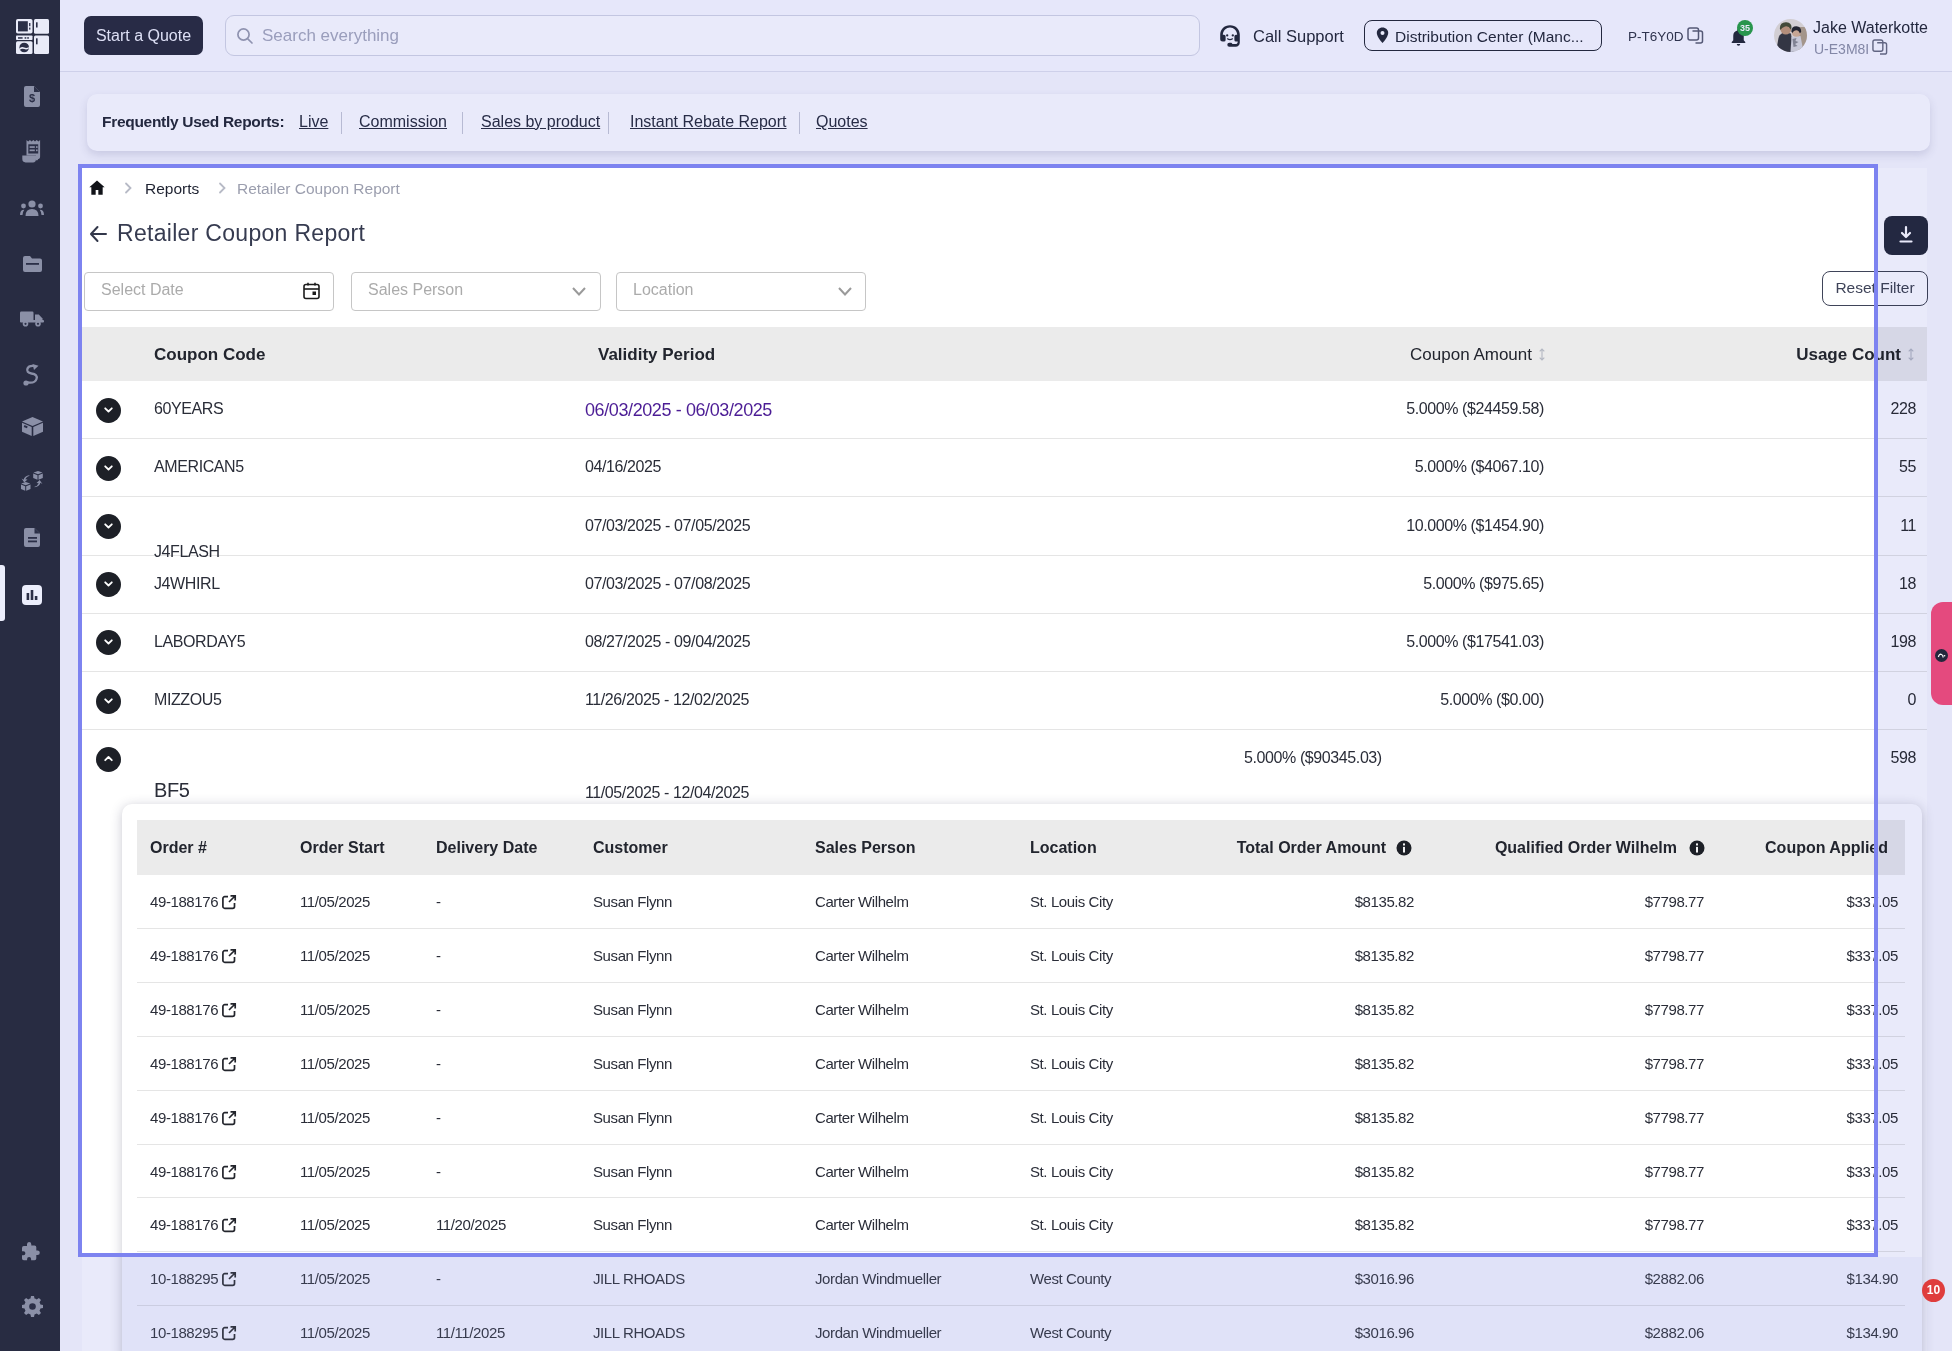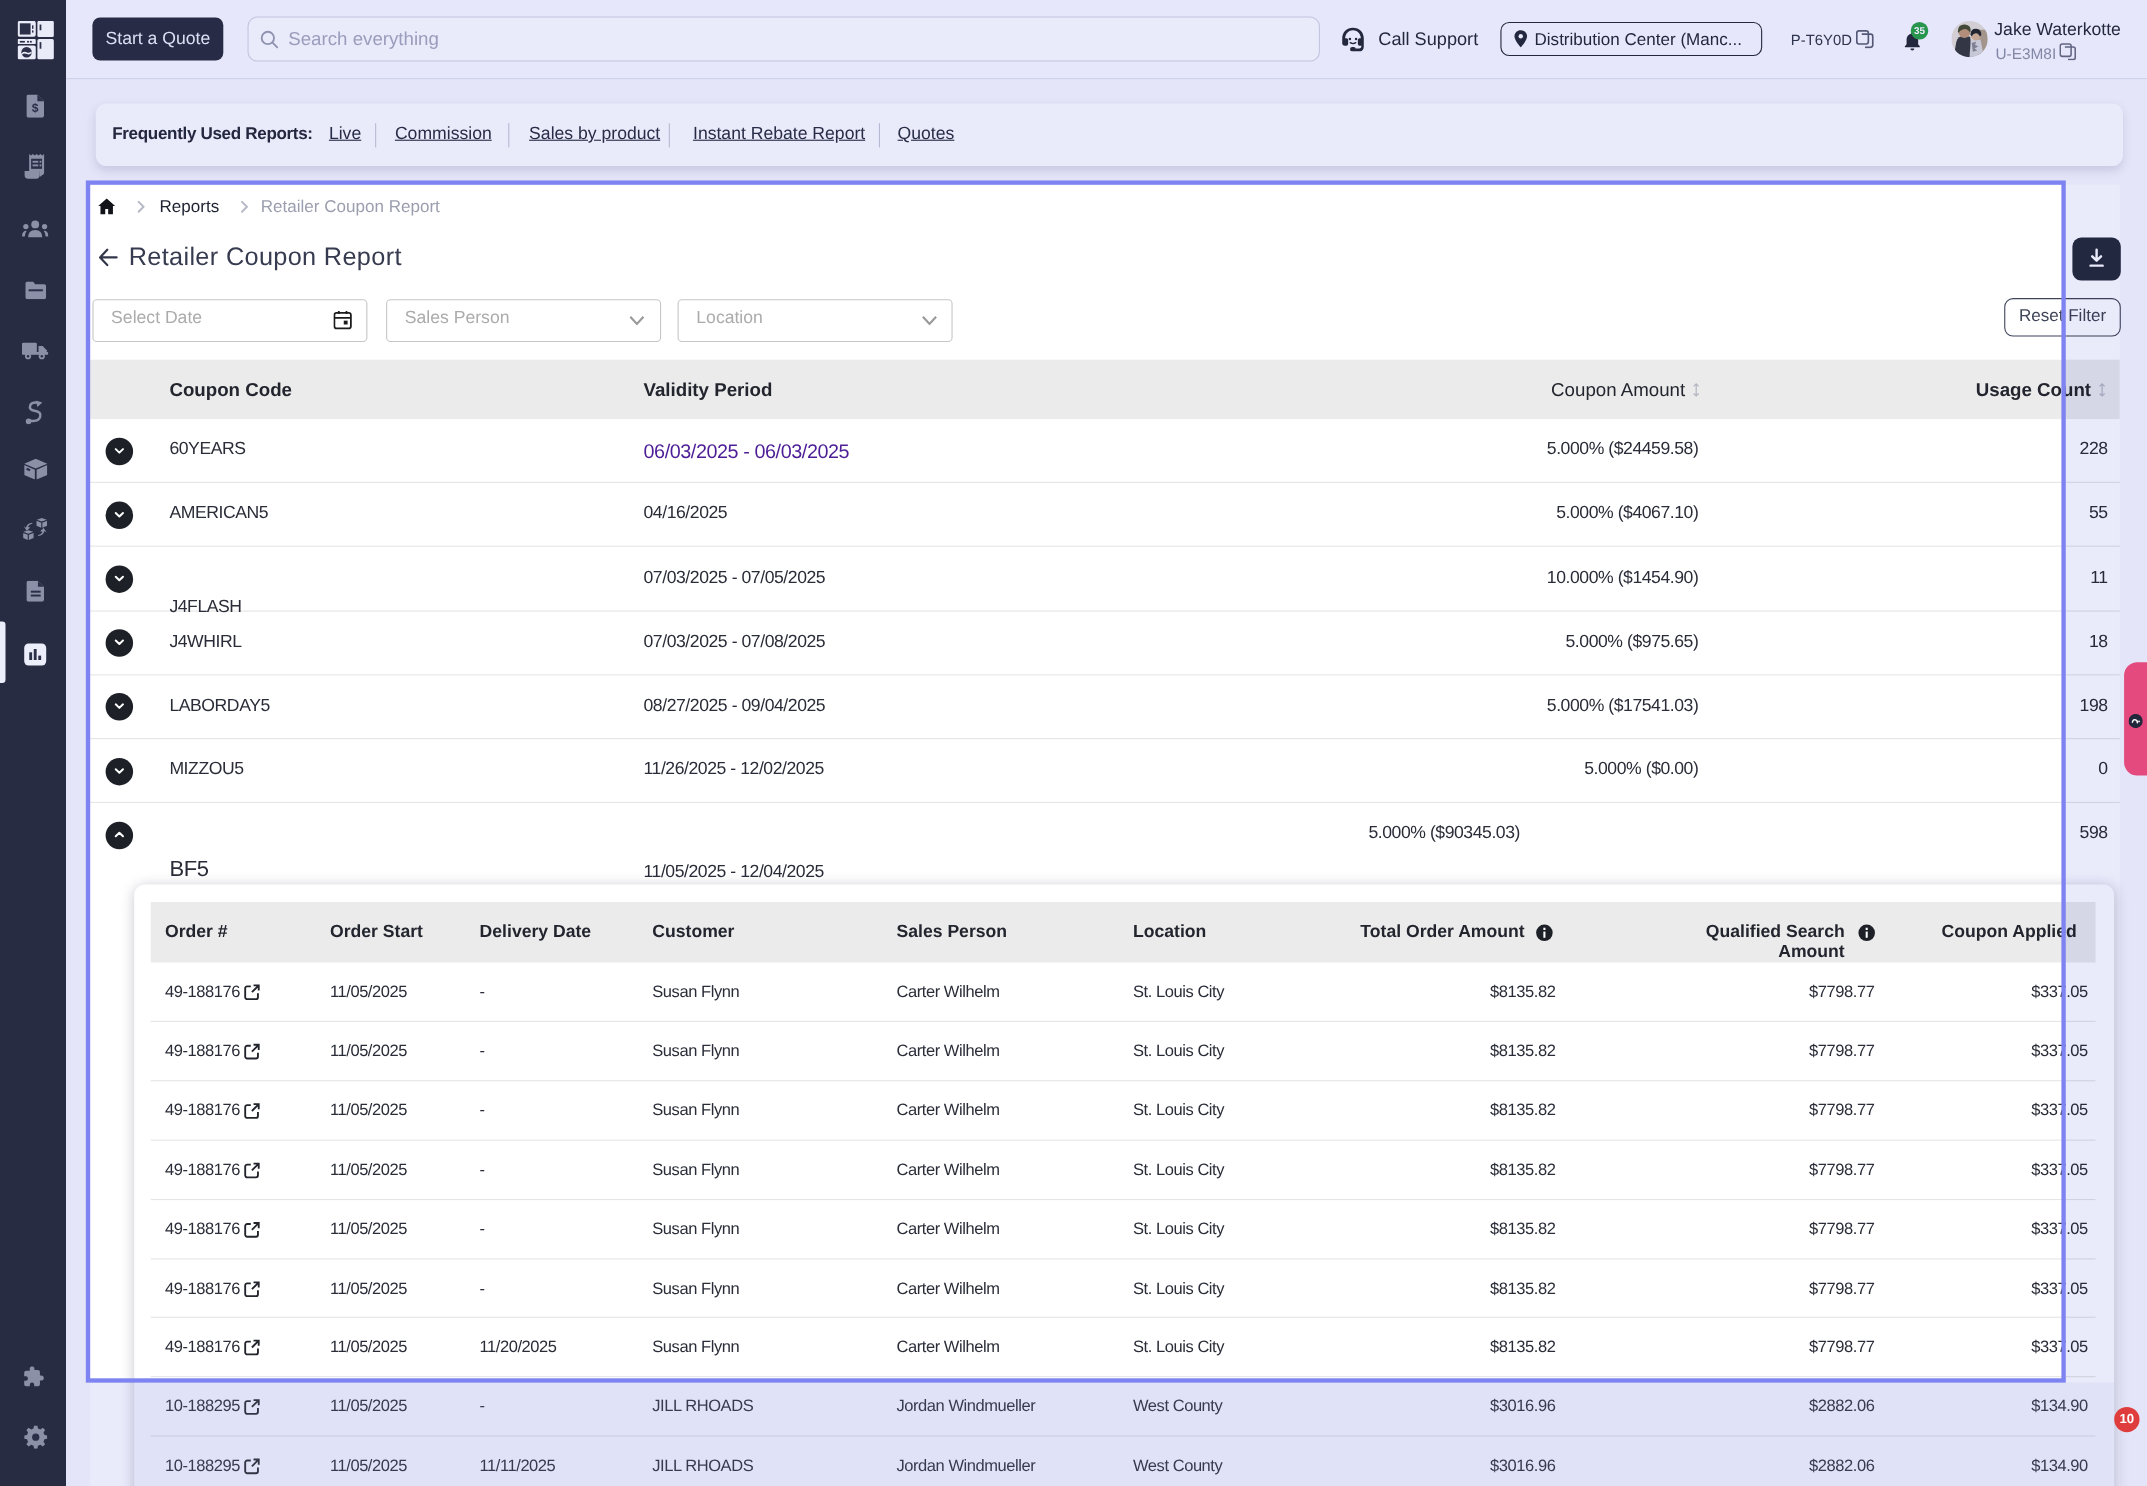--- a/index.html
+++ b/index.html
@@ -129,21 +129,21 @@
 <div class="abs" style="left:616px;top:272px;width:250px;height:39px;border:1px solid #c6c6c6;border-radius:4px;"></div>
 <div class="abs" style="left:633px;top:281px;font-size:16px;color:#ababab;">Location</div>
 <svg class="abs" style="left:838px;top:287px;" width="14" height="9" viewBox="0 0 14 9">
     <path d="M1 1 L7 7.5 L13 1" fill="none" stroke="#9a9a9a" stroke-width="2"></path>
   </svg>
 
 <div class="abs" style="left:1822px;top:271px;width:106px;height:35px;border:1.6px solid #3f4459;border-radius:8px;background:#fff;font-size:15.5px;color:#3f4459;text-align:center;line-height:32px;">Reset Filter</div>
 
 <div class="abs" style="left:82px;top:327px;width:1845px;height:54px;background:#ebebeb;"></div>
 <div class="abs" style="left:154px;top:345px;font-size:17px;font-weight:bold;color:#22252e;">Coupon Code</div>
-<div class="abs" style="left:585px;top:345px;font-size:17px;font-weight:bold;color:#22252e;">Validity Period</div>
+<div class="abs" style="left:598px;top:345px;font-size:17px;font-weight:bold;color:#22252e;">Validity Period</div>
 <div class="abs" style="left:1332px;top:345px;width:200px;text-align:right;font-size:17px;font-weight:normal;color:#22252e;">Coupon Amount</div>
 <svg class="abs" style="left:1538px;top:348px;" width="8" height="13" viewBox="0 0 8 13">
     <path d="M4 1 L4 12 M1.7 3.3 L4 1 L6.3 3.3 M1.7 9.7 L4 12 L6.3 9.7" fill="none" stroke="#b3b7c2" stroke-width="1.1"></path>
   </svg>
 <div class="abs" style="left:1716px;top:345px;width:185px;text-align:right;font-size:17px;font-weight:bold;color:#22252e;">Usage Count</div>
 <svg class="abs" style="left:1907px;top:348px;" width="8" height="13" viewBox="0 0 8 13">
     <path d="M4 1 L4 12 M1.7 3.3 L4 1 L6.3 3.3 M1.7 9.7 L4 12 L6.3 9.7" fill="none" stroke="#b3b7c2" stroke-width="1.1"></path>
   </svg>
 
 <div id="mainrows">
@@ -218,21 +218,21 @@
 <div class="abs" style="left:436px;top:839px;font-size:16px;font-weight:bold;color:#22252e;">Delivery Date</div>
 <div class="abs" style="left:593px;top:839px;font-size:16px;font-weight:bold;color:#22252e;">Customer</div>
 <div class="abs" style="left:815px;top:839px;font-size:16px;font-weight:bold;color:#22252e;">Sales Person</div>
 <div class="abs" style="left:1030px;top:839px;font-size:16px;font-weight:bold;color:#22252e;">Location</div>
 <div class="abs" style="left:1200px;top:839px;width:186px;text-align:right;font-size:16px;font-weight:bold;color:#22252e;">Total Order Amount</div>
 <svg class="abs" style="left:1396px;top:840px;" width="16" height="16" viewBox="0 0 17 17">
     <circle cx="8.5" cy="8.5" r="8" fill="#1d2027"></circle>
     <rect x="7.5" y="7.3" width="2" height="6" fill="#fff"></rect>
     <rect x="7.5" y="3.6" width="2" height="2.2" fill="#fff"></rect>
   </svg>
-<div class="abs" style="left:1490px;top:839px;width:187px;text-align:right;font-size:16px;font-weight:bold;color:#22252e;">Qualified Search Amount</div>
+<div class="abs" style="left:1490px;top:839px;width:187px;text-align:right;font-size:16px;font-weight:bold;color:#22252e;">Qualified Order Wilhelm</div>
 <svg class="abs" style="left:1689px;top:840px;" width="16" height="16" viewBox="0 0 17 17">
     <circle cx="8.5" cy="8.5" r="8" fill="#1d2027"></circle>
     <rect x="7.5" y="7.3" width="2" height="6" fill="#fff"></rect>
     <rect x="7.5" y="3.6" width="2" height="2.2" fill="#fff"></rect>
   </svg>
 <div class="abs" style="left:1700px;top:839px;width:188px;text-align:right;font-size:16px;font-weight:bold;color:#22252e;">Coupon Applied</div>
 
 <div id="nestedrows">
     <div class="abs" style="left:137px;top:927.9px;width:1768px;height:1px;background:#e5e5e5;"></div>
     <div class="abs" style="left:150px;top:893.0px;font-size:15px;letter-spacing:-0.4px;color:#2a2d38;">49-188176</div>

